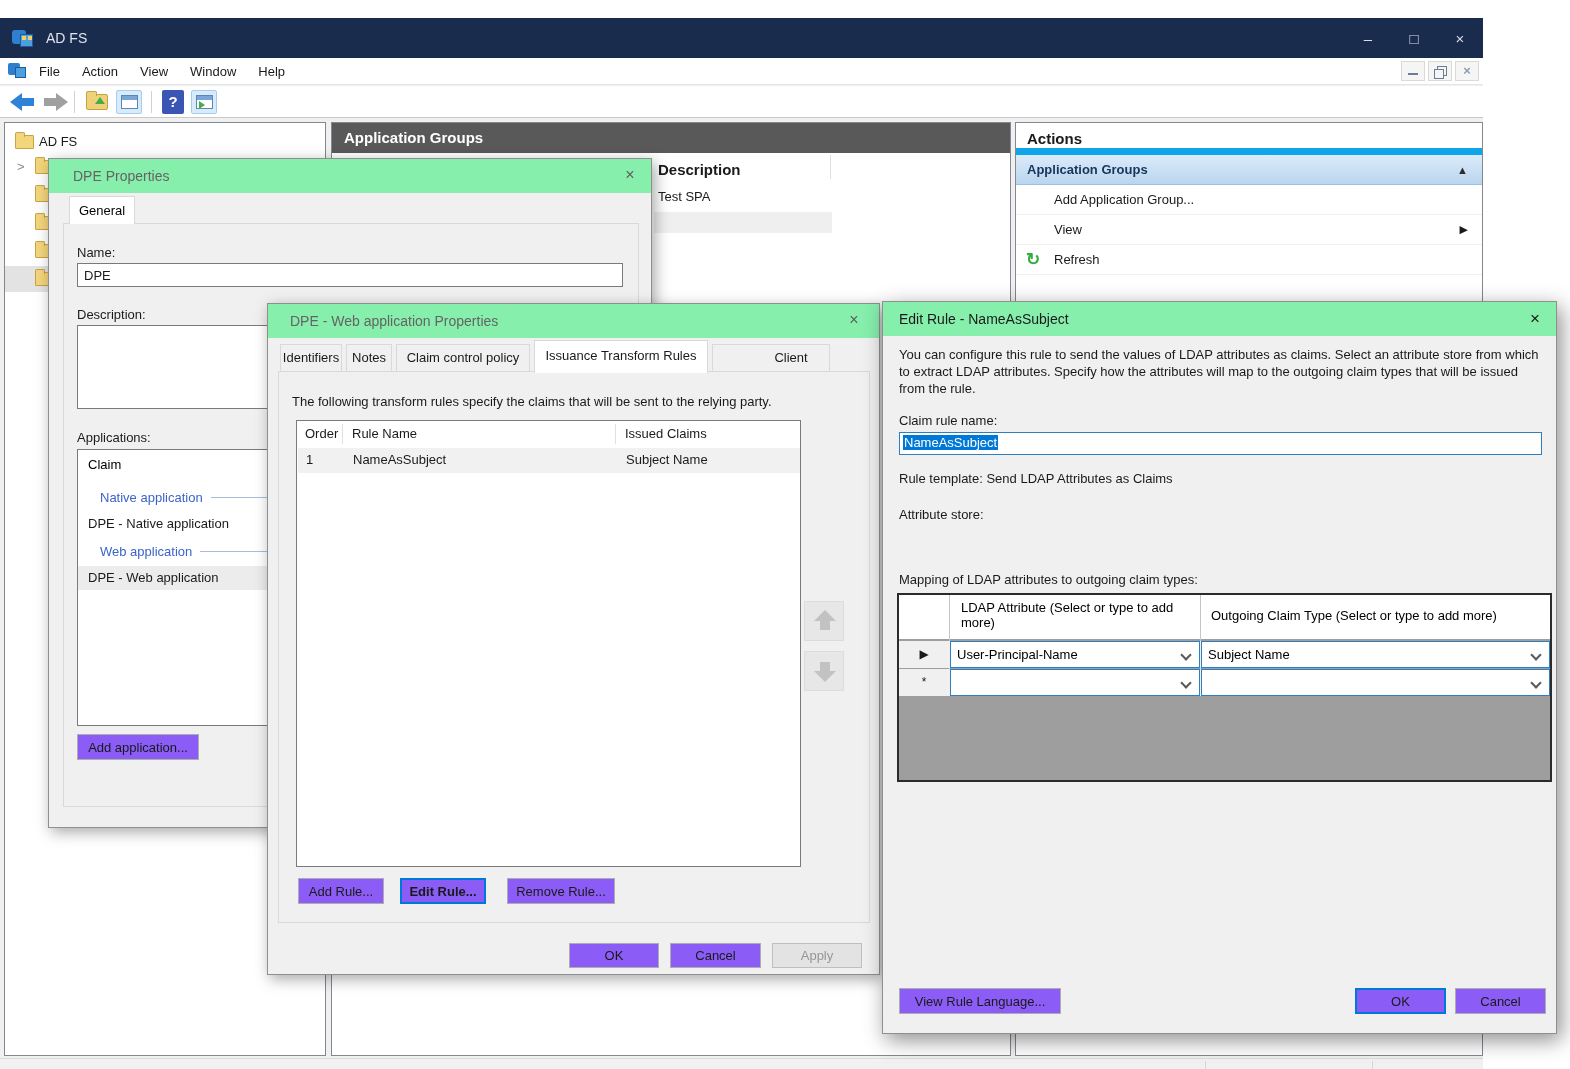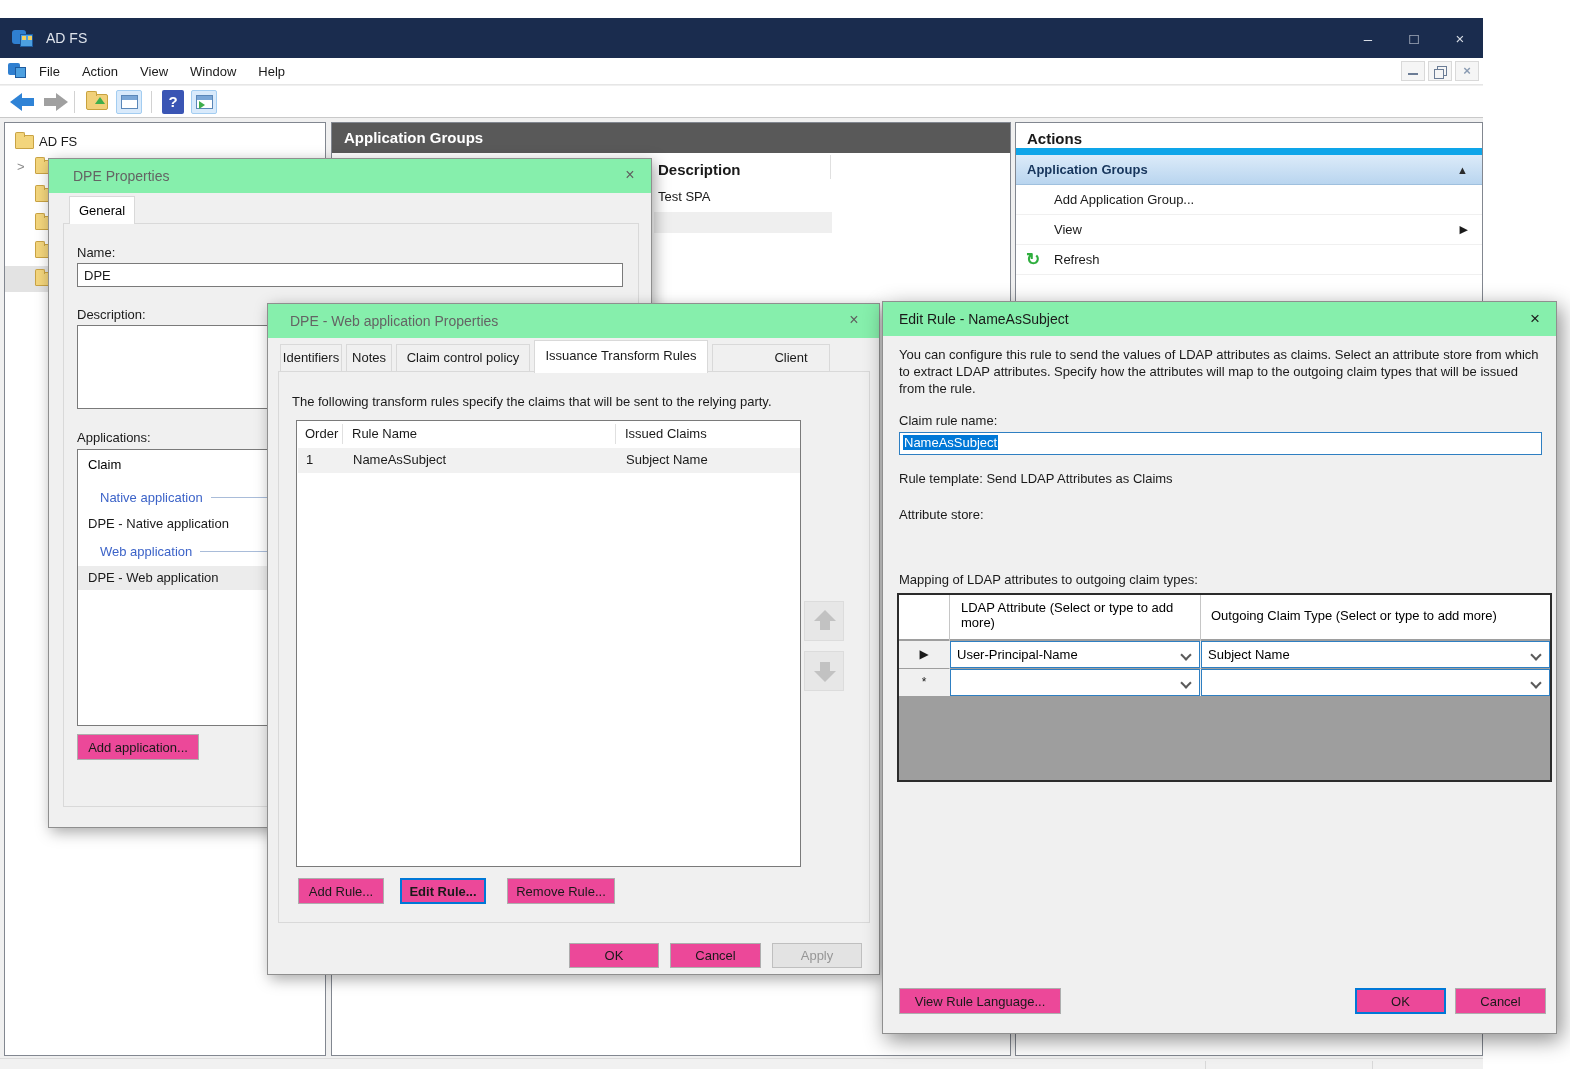--- a/index.html
+++ b/index.html
@@ -76,21 +76,21 @@
 
   .statusbar { position:absolute; left:0; top:1040px; width:1483px; height:22px; background:#f1f1f1; border-top:1px solid #dcdcdc; }
   .status-div { position:absolute; top:2px; width:1px; height:18px; background:#d8d8d8; }
 
   
   .dialog { position:absolute; background:#f0f0f0; border:1px solid #8f8f8f; box-shadow:3px 4px 14px rgba(0,0,0,0.35); }
   .dlg-title { position:absolute; left:0; top:0; width:100%; height:34px; background:#86efac; }
   .dlg-title span.txt { position:absolute; left:24px; top:9px; font-size:14px; color:#646464; }
   .dlg-title .x { position:absolute; right:16px; top:7px; font-size:17px; color:#5f5f5f; width:22px; text-align:center; }
   .label { position:absolute; font-size:13px; color:#1a1a1a;text-align:center; }
-  .btn { position:absolute; background:#ec4899; border:1px solid #adadad; font-size:13px; color:#1a1a1a; text-align:center; font-family:"Liberation Sans",sans-serif; display:flex; align-items:center; justify-content:center; }
+  .btn { position:absolute; background:#8b5cf6; border:1px solid #adadad; font-size:13px; color:#1a1a1a; text-align:center; font-family:"Liberation Sans",sans-serif; display:flex; align-items:center; justify-content:center; }
   .btn.focused { border:2px solid #0078d7; }
   .btn.disabled { color:#969696; border-color:#bfbfbf; background:#e3e3e3; }
   .textbox { position:absolute; background:#fff; border:1px solid #7a7a7a; font-size:13px; padding:2px 6px; font-family:"Liberation Sans",sans-serif; color:#1a1a1a; }
 
   
   #dpe-props { left:48px; top:140px; width:604px; height:670px; z-index:10; }
   .tab-general { position:absolute; left:20px; top:37px; width:66px; height:28px; background:#fff; border:1px solid #d9d9d9; border-bottom:none; font-size:13px; text-align:center; line-height:27px; z-index:2; }
   #dpe-props .page { position:absolute; left:14px; top:64px; width:576px; height:584px; border:1px solid #d9d9d9; background:#f0f0f0; }
   .apps-list { position:absolute; left:28px; top:290px; width:546px; height:277px; background:#fff; border:1px solid #7a7a7a; font-size:13px; }
   .apps-list .hdr { position:absolute; left:10px; top:7px; }

